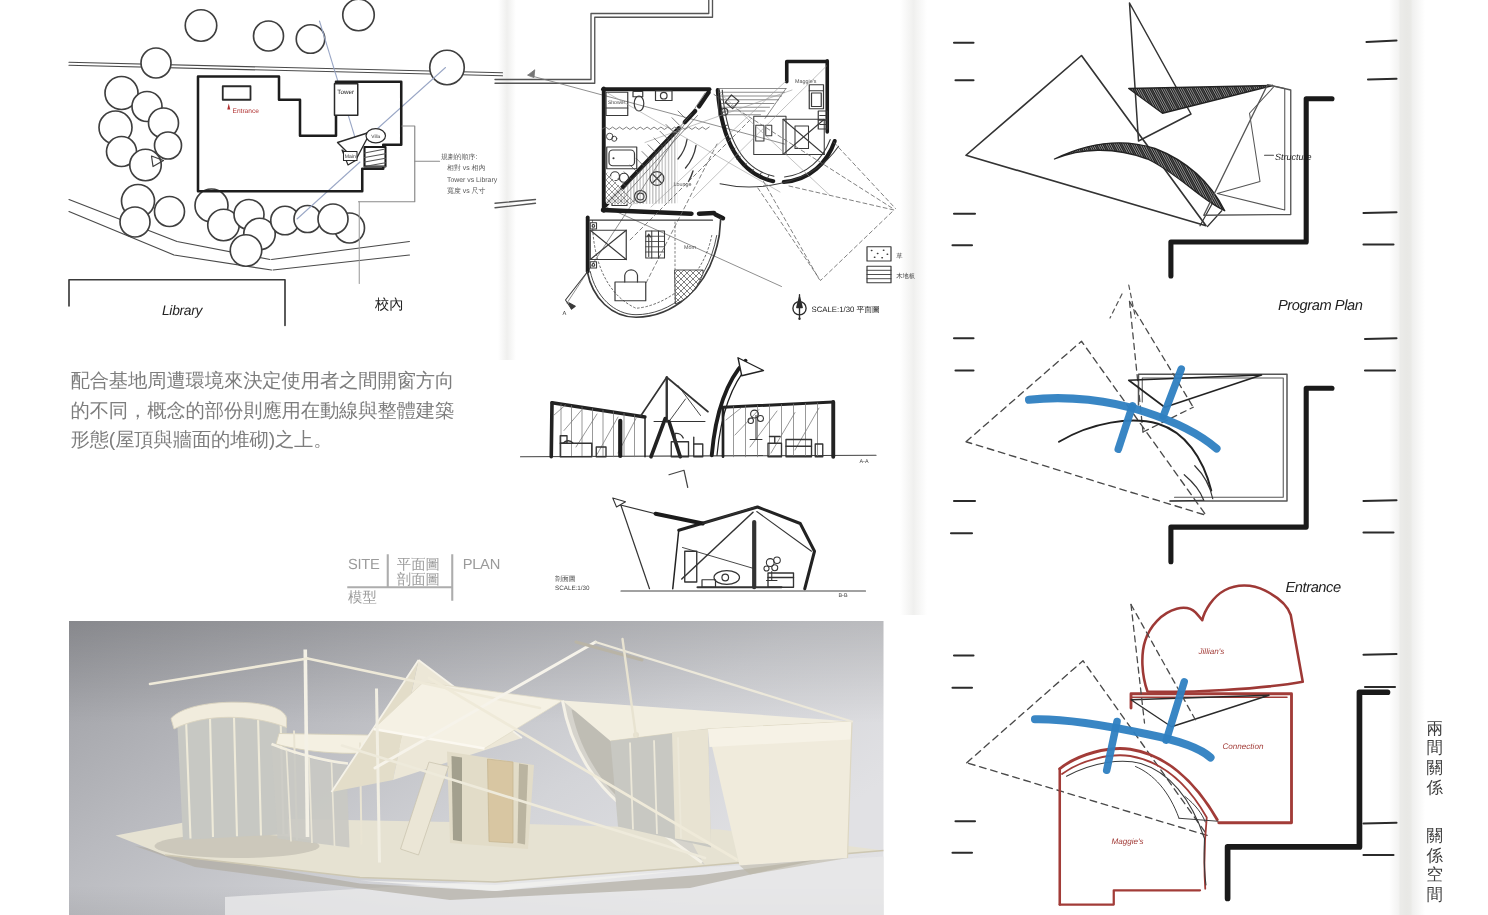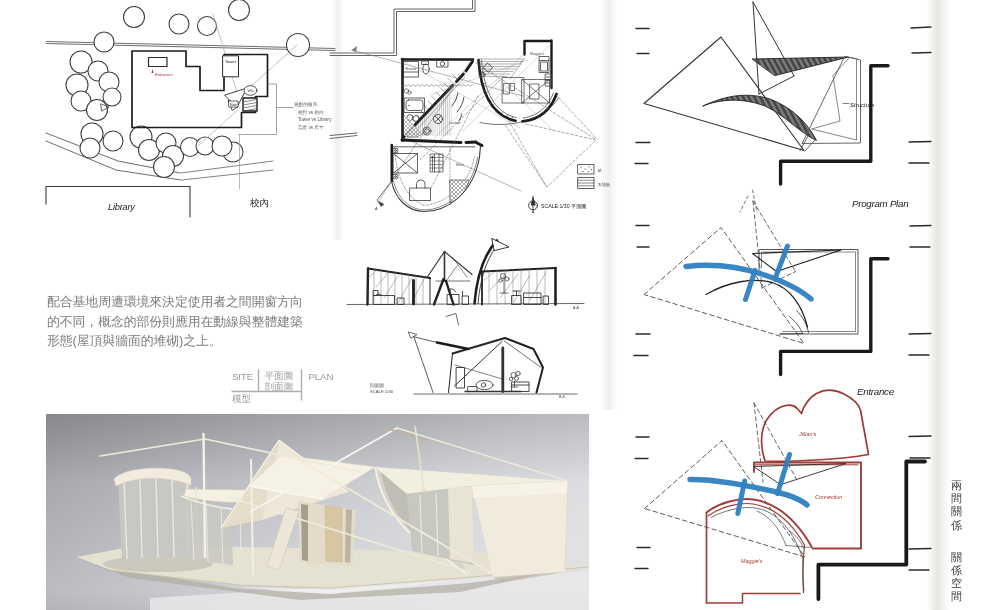--- a/index.html
+++ b/index.html
@@ -2,21 +2,21 @@
 <html><head>
 <meta charset="utf-8">
 <style>
   html,body{margin:0;padding:0;}
   body{width:992px;height:610px;overflow:hidden;background:#ffffff;
        font-family:"Liberation Sans",sans-serif;}
   #page{position:relative;width:992px;height:610px;background:#bef264;}
   svg{position:absolute;top:0;left:0;}
   .para{position:absolute;left:47px;top:244px;width:262px;
         font-size:12.9px;line-height:19.7px;color:#7d7d7d;
-        letter-spacing:-0.1px;margin-top:48px;}
+        letter-spacing:-0.1px;}
 </style>
 </head>
 <body>
 <div id="page">
 <svg width="992" height="610" viewBox="0 0 992 610">
 <defs>
   <linearGradient id="photoBG" x1="0" y1="0" x2="1" y2="0.55">
     <stop offset="0" stop-color="#9b9ca1"></stop>
     <stop offset="0.35" stop-color="#b9babf"></stop>
     <stop offset="0.7" stop-color="#d3d4d8"></stop>

